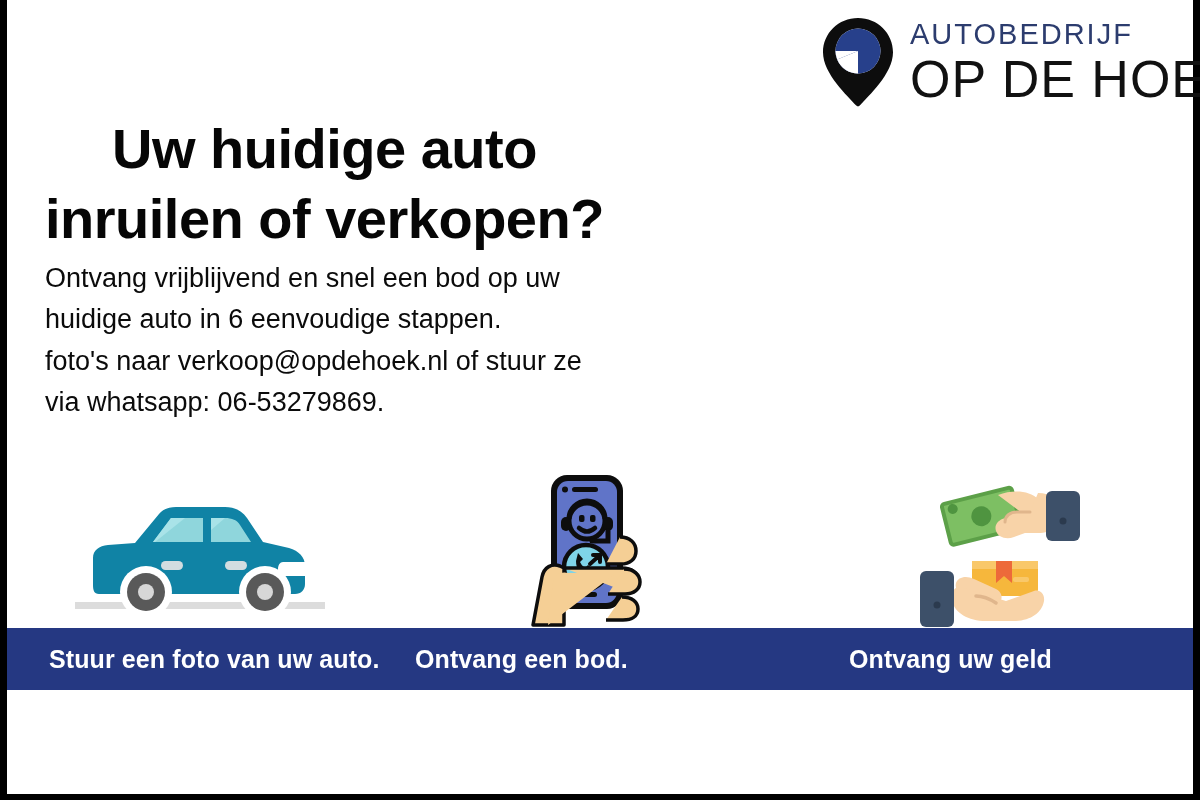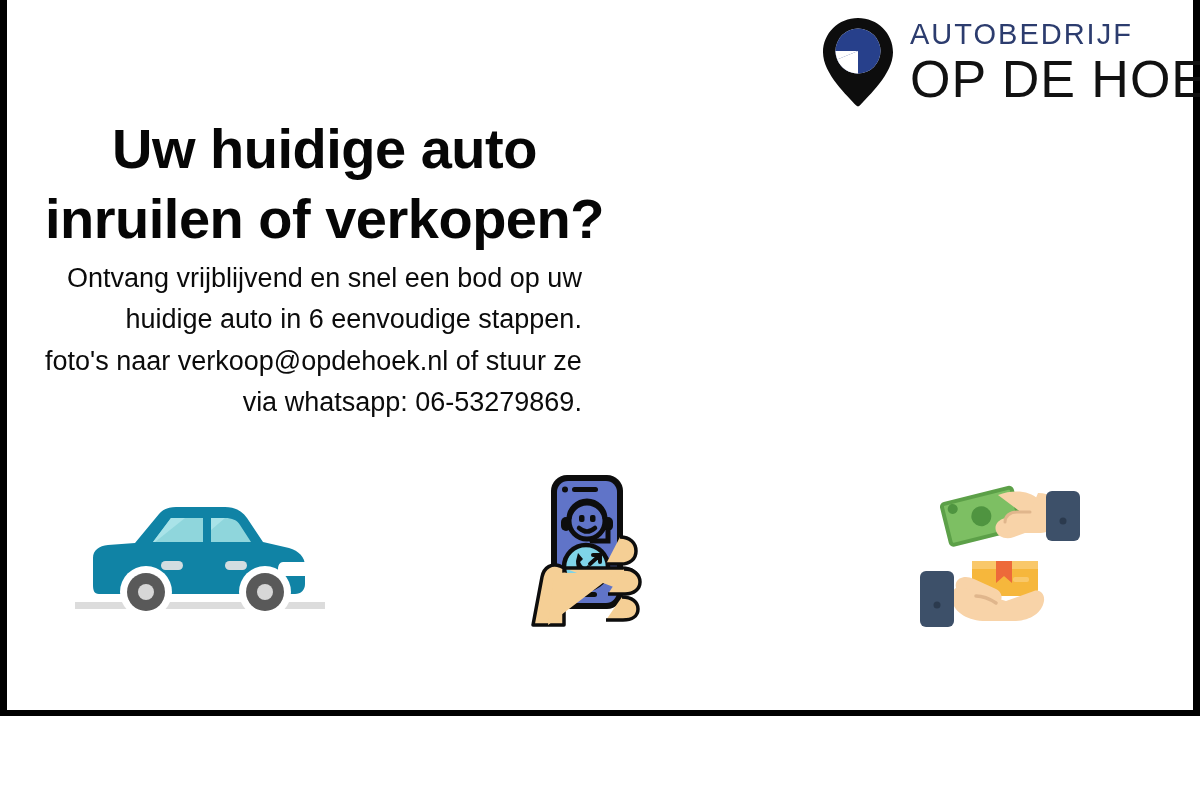--- a/index.html
+++ b/index.html
@@ -6,21 +6,21 @@
     margin: 0;
     padding: 0;
     background: #ffffff;
   }
   body {
     font-family: "Liberation Sans", sans-serif;
   }
   #poster {
     position: relative;
     width: 1200px;
-    height: 716px;
+    height: 800px;
     background: #ffffff;
     overflow: hidden;
   }
   
   .edge-left, .edge-right {
     position: absolute;
     top: 0;
     width: 7px;
     height: 800px;
     background: #000000;
@@ -89,21 +89,20 @@
 
   
   .body-copy {
     position: absolute;
     left: 45px;
     top: 258px;
     font-size: 27px;
     line-height: 1.53;
     color: #0b0b0b;
     max-width: 680px;
-    text-align: right;
   }
   .body-copy .line { display: block; white-space: nowrap; }
 
   
   .icons-row {
     position: absolute;
     left: 0;
     top: 460px;
     width: 1200px;
     height: 170px;
@@ -251,14 +250,19 @@
         <path d="M62 131 C50 131 44 124 46 118 C48 112 56 110 64 114 L86 124 C92 127 93 133 90 137 C87 141 80 142 74 139" fill="#f8d3a8"></path>
         <path d="M50 122 C44 122 40 128 42 136 C45 148 58 156 76 156 L104 156 C120 156 132 148 134 136 C135 129 130 124 124 126 L96 136" fill="#f8d3a8"></path>
         <path d="M66 131 C72 131 80 134 86 138" fill="none" stroke="#e0b68c" stroke-width="3.5" stroke-linecap="round"></path>
         <rect x="10" y="106" width="34" height="56" rx="6" fill="#3d5069"></rect>
         <circle cx="27" cy="140" r="3.5" fill="#2b3a4e"></circle>
       </svg>
     </div>
 
   </div>
 
+  <div class="blue-band">
+    <div class="band-step s1">Stuur een foto van uw auto.</div>
+    <div class="band-step s2">Ontvang een bod.</div>
+    <div class="band-step s3">Ontvang uw geld</div>
+  </div>
 
 </div>
 
 </body></html>

